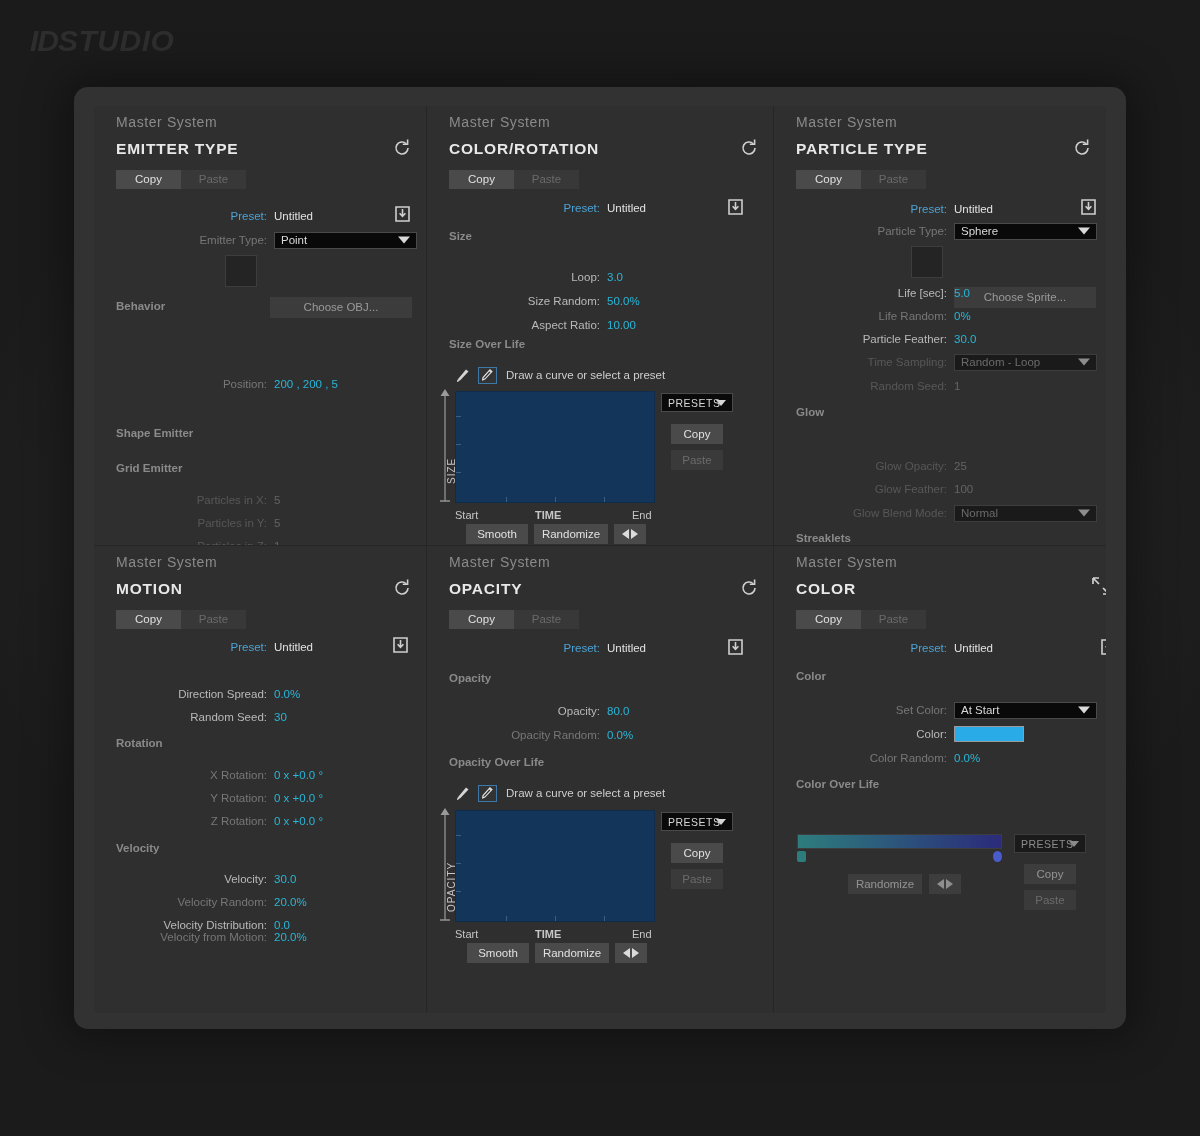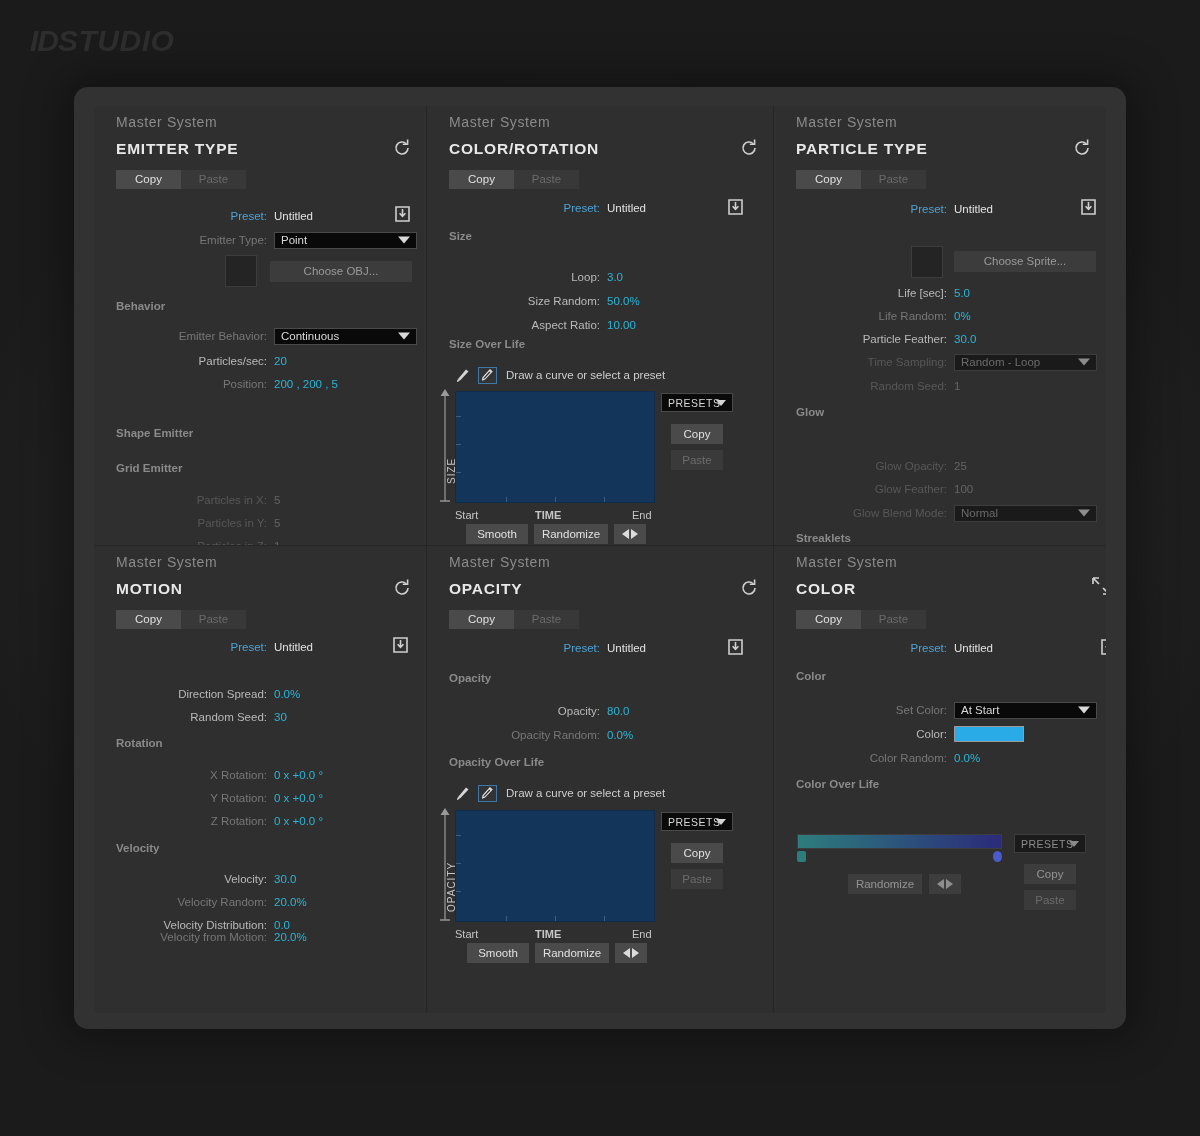--- a/index.html
+++ b/index.html
@@ -119,21 +119,21 @@
   .save-icon { position: absolute; width: 17px; height: 18px; cursor: pointer; }
 
   
   .thumb {
     position: absolute; width: 32px; height: 32px;
     background: #242424; border: 1px solid #3d3d3d;
   }
   .choose-btn {
     position: absolute; width: 142px; height: 21px; line-height: 21px;
     text-align: center; font-size: 11.5px; color: #9a9a9a;
-    background: #3c3c3c; cursor: pointer;
+    background: #3c3c3c; cursor: pointer; margin-top: 36px;
   }
 
   
   .curve-block { position: absolute; }
   .tool-icon {
     position: absolute; width: 19px; height: 17px; cursor: pointer;
   }
   .tool-icon.sel { border: 1px solid #3e78a8; background: #333; }
   .curve-hint {
     position: absolute; font-size: 11.5px; color: #cfcfcf; white-space: nowrap;
@@ -235,32 +235,21 @@
         <span>Point</span>
         <i class="arr"></i>
       </div>
     </div>
 
     <div class="thumb" style="left:131px;top:149px"></div>
     <div class="choose-btn" style="left:176px;top:155px">Choose OBJ...</div>
 
     <div class="section" style="top:194px">Behavior</div>
 
-    <div class="row" style="top:221px">
-      <div class="lbl dim">Emitter Behavior:</div>
-      <div class="ddl">
-        <span>Continuous</span>
-        <i class="arr"></i>
-      </div>
-    </div>
-
-    <div class="row" style="top:246px">
-      <div class="lbl">Particles/sec:</div>
-      <div class="val">20</div>
-    </div>
+
     <div class="row" style="top:269px">
       <div class="lbl dim">Position:</div>
       <div class="val">200 , 200 , 5</div>
     </div>
 
 
     <div class="section" style="top:321px">Shape Emitter</div>
     <div class="section" style="top:356px">Grid Emitter</div>
 
     <div class="row dimmed" style="top:385px">
@@ -378,20 +367,27 @@
 
     <div class="row" style="top:94px">
       <div class="lbl preset">Preset:</div>
       <div class="val white">Untitled</div>
     </div>
     <svg class="save-icon" style="left:306px;top:92px" viewBox="0 0 17 18">
       <path d="M2 2 h13 v14 h-13 z" fill="none" stroke="#cfcfcf" stroke-width="1.6"></path>
       <path d="M8.5 4 v7 M5.6 8.3 L8.5 11.3 L11.4 8.3" fill="none" stroke="#cfcfcf" stroke-width="1.6"></path>
     </svg>
 
+    <div class="row" style="top:116px">
+      <div class="lbl dim">Particle Type:</div>
+      <div class="ddl">
+        <span>Sphere</span>
+        <i class="arr"></i>
+      </div>
+    </div>
 
     <div class="thumb" style="left:137px;top:140px"></div>
     <div class="choose-btn" style="left:180px;top:145px">Choose Sprite...</div>
 
     <div class="row" style="top:178px">
       <div class="lbl">Life [sec]:</div>
       <div class="val">5.0</div>
     </div>
     <div class="row" style="top:201px">
       <div class="lbl dim">Life Random:</div>

